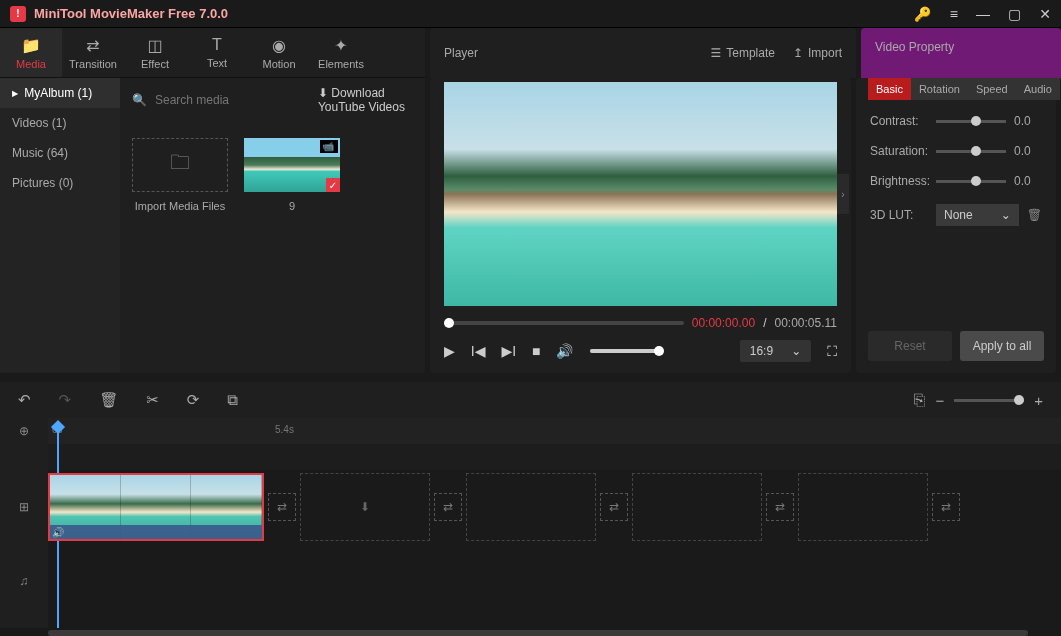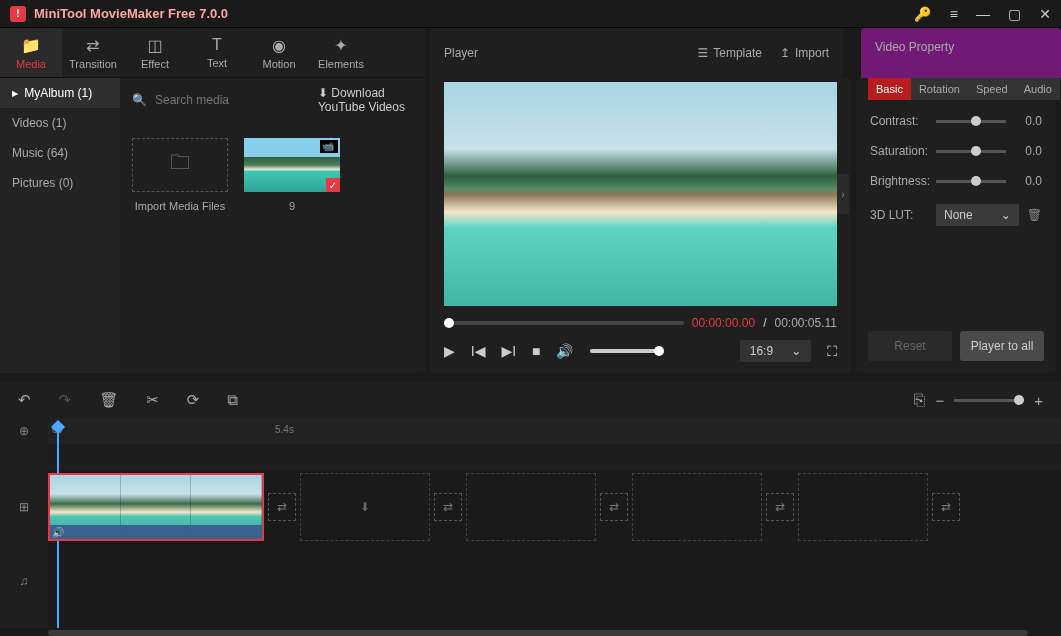--- a/index.html
+++ b/index.html
@@ -52,21 +52,21 @@
 .props-panel { width:200px; background:#1f1f1f; display:flex; flex-direction:column; border-radius:4px;}
 .props-header { padding:12px 14px; color:#aaa;}
 .props-tabs { display:flex; gap:0px; padding:0 12px;}
 .props-tab { padding:5px 8px; cursor:pointer; color:#aaa; background:#333; font-size:11px;}
 .props-tab.active { background:#b91c1c; color:#fff;}
 .props-body { padding:14px; display:flex; flex-direction:column; gap:16px;}
 .prop-row { display:flex; align-items:center; gap:8px;}
 .prop-row .lbl { width:58px; color:#aaa;}
 .prop-slider { flex:1; height:3px; background:#555; position:relative;}
 .prop-slider .dot { position:absolute; left:50%; top:-4px; width:10px; height:10px; background:#ccc; border-radius:50%;}
-.prop-row .val { width:28px; text-align:right; color:#aaa;}
+.prop-row .val { width:28px; color:#aaa;}
 .lut-sel { flex:1; background:#3a3a3a; padding:4px 8px; display:flex; align-items:center; cursor:pointer;}
 .lut-sel .caret { margin-left:auto;}
 .trash { color:#888; cursor:pointer;}
 .props-footer { margin-top:auto; display:flex; gap:8px; padding:12px;}
 .btn-box { flex:1; padding:8px 0; text-align:center; cursor:pointer; border-radius:3px;}
 .btn-reset { background:#2a2a2a; color:#666;}
 .btn-apply { background:#4a4a4a; color:#ccc;}
 .timeline-tools { height:36px; background:#1f1f1f; display:flex; align-items:center; padding:0 18px; gap:28px; margin-top:4px;}
 .timeline-tools span { cursor:pointer; color:#aaa; font-size:15px;}
 .timeline-tools .right { margin-left:auto; display:flex; align-items:center; gap:10px;}
@@ -130,21 +130,21 @@
       </div>
     <div class="tool-tab">
         <span class="ico">◉</span>
         <span>Motion</span>
       </div>
     <div class="tool-tab">
         <span class="ico">✦</span>
         <span>Elements</span>
       </div>
   </div>
-  <div style="flex:1; display:flex; gap:18px; padding-left:5px; background:#1a1a1a;">
+  <div style="flex:1; display:flex; gap:5px; padding-left:5px; background:#1a1a1a;">
     <div class="player-header" style="flex:1; background:#1f1f1f; border-radius:4px 4px 0 0;">
       <span>Player</span>
       <div class="right">
         <span>
             <span>☰</span>
             <span>Template</span>
           </span>
         <span>
             <span>↥</span>
             <span>Import</span>
@@ -262,21 +262,21 @@
         <span class="lbl">3D LUT:</span>
         <div class="lut-sel">
             <span>None</span>
             <span class="caret">⌄</span>
           </div>
         <span class="trash">🗑</span>
       </div>
     </div>
     <div class="props-footer">
       <div class="btn-box btn-reset">Reset</div>
-      <div class="btn-box btn-apply">Player to all</div>
+      <div class="btn-box btn-apply">Apply to all</div>
     </div>
   </div>
 </div>
 
 <div class="timeline-tools">
   <span>↶</span>
   <span style="color:#555;">↷</span>
   <span>🗑</span>
   <span>✂</span>
   <span>⟳</span>

